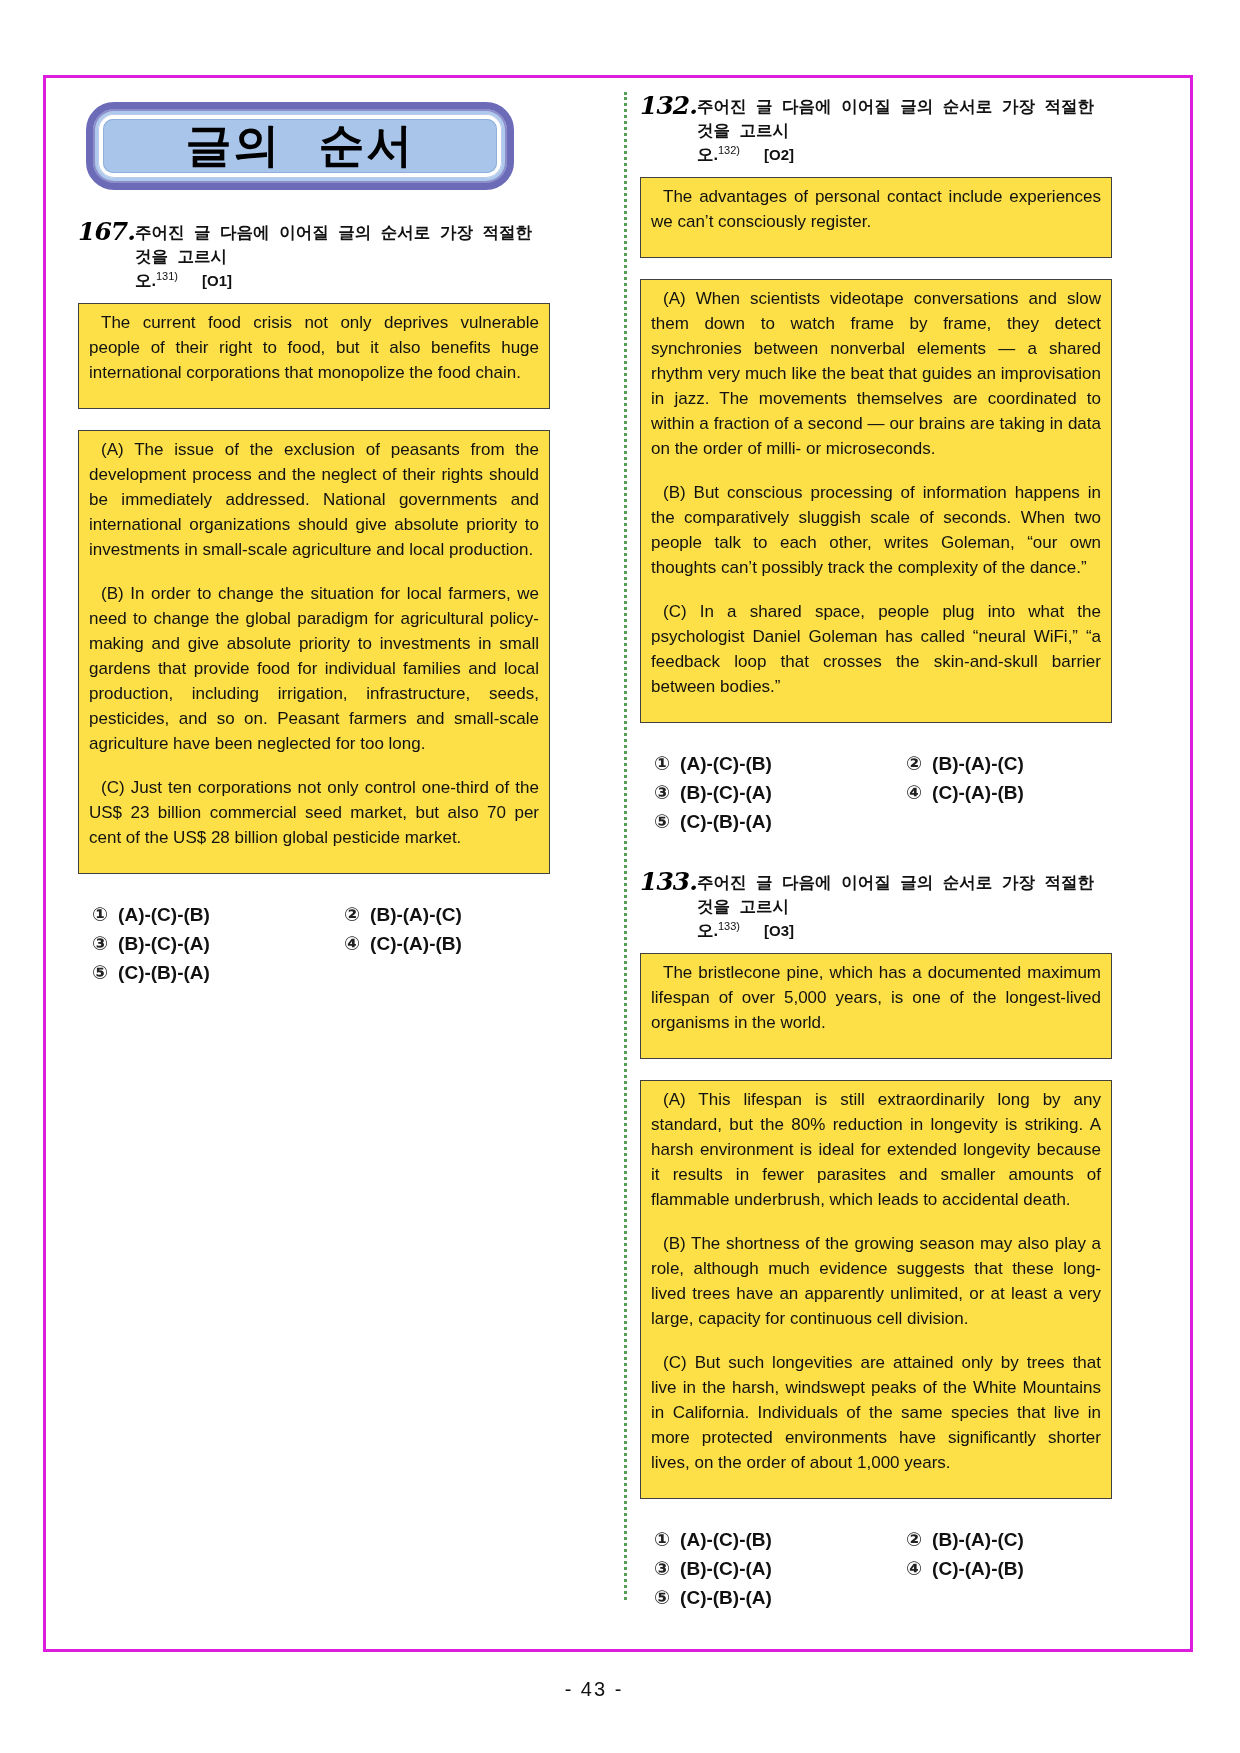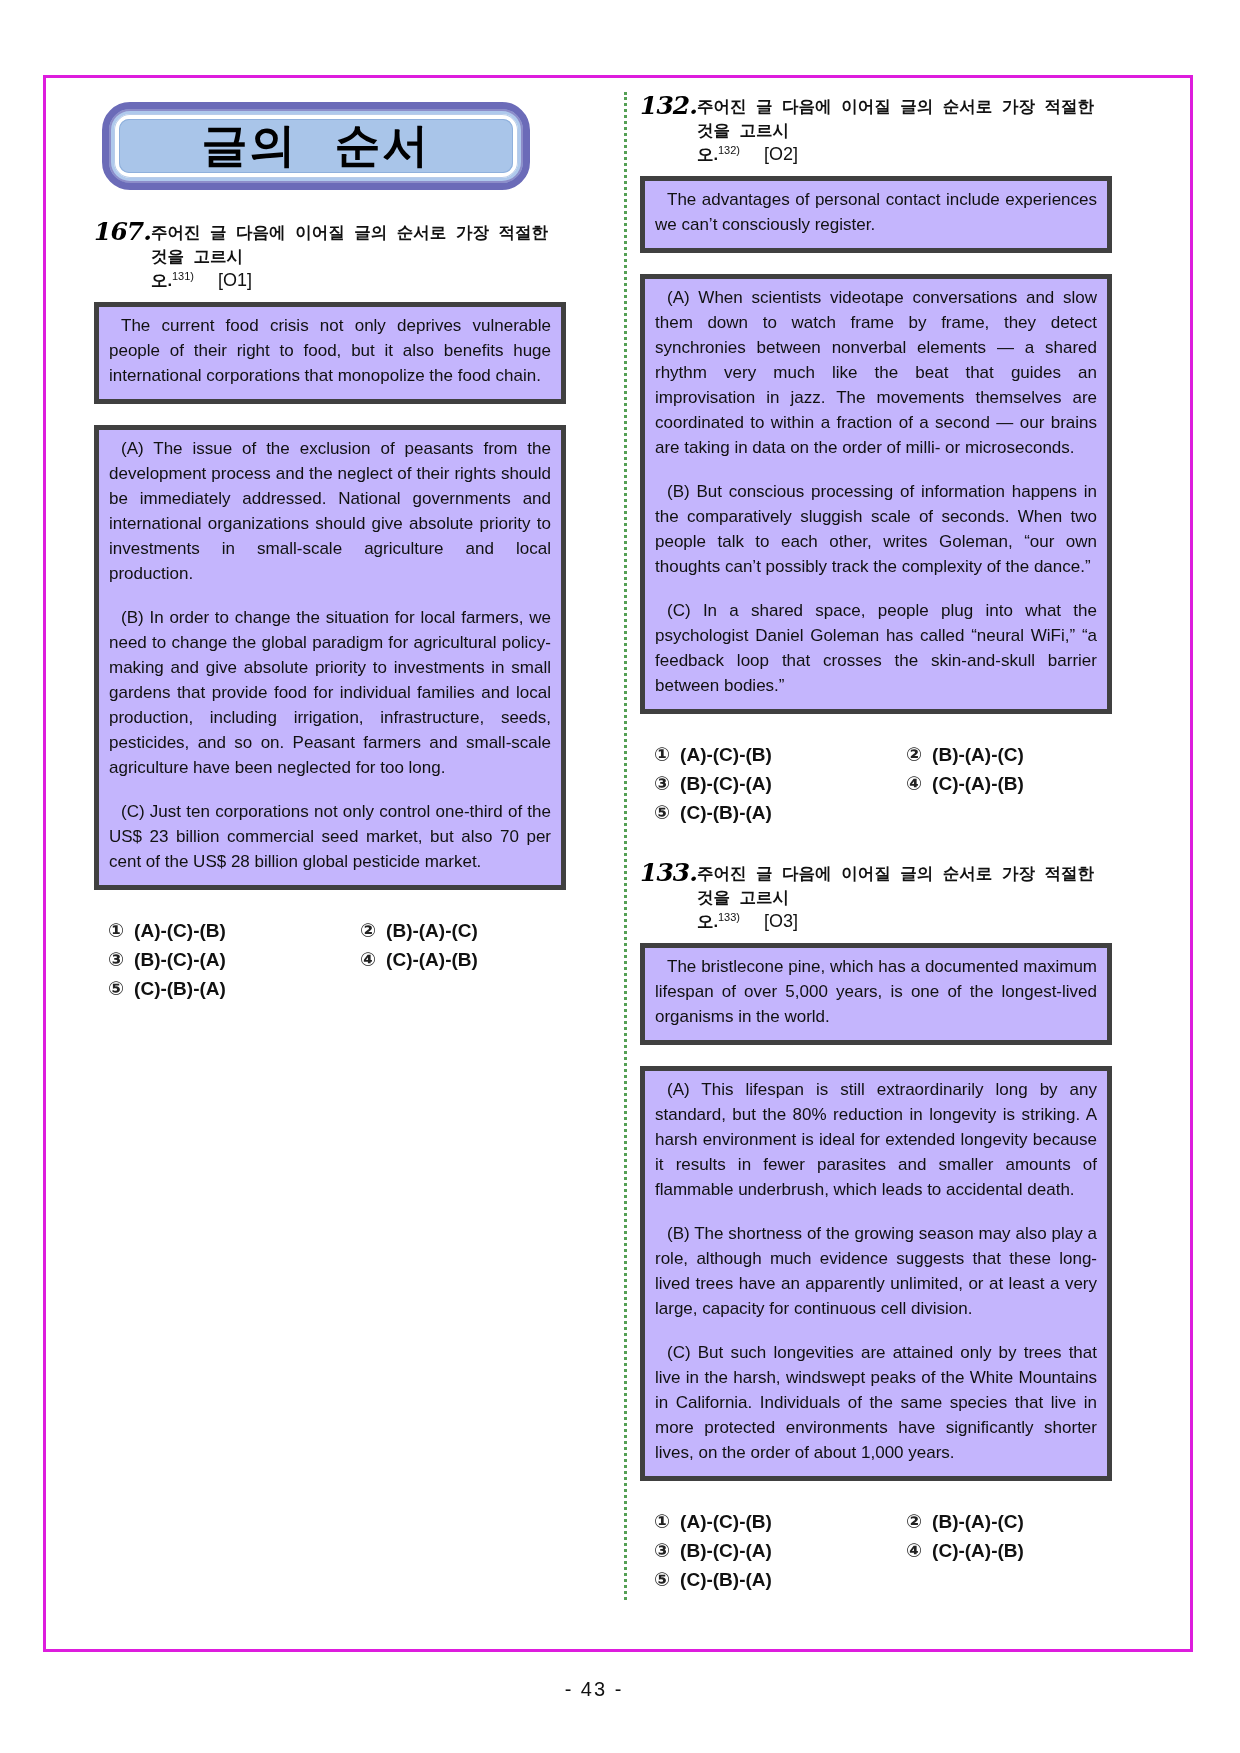--- a/index.html
+++ b/index.html
@@ -5,21 +5,21 @@
   * { box-sizing: border-box; }
   html,body { margin:0; padding:0; }
   body { background:#ffffff; font-family:"Liberation Sans","DejaVu Sans",sans-serif; }
 
   .canvas { position:relative; width:1240px; height:1753px; background:#ffffff; overflow:hidden; }
 
   .frame { position:absolute; left:43px; top:75px; width:1150px; height:1577px;
            border:3px solid #DD1DDD; background:#ffffff; }
 
   .col { position:absolute; top:16px; width:472px; }
-  .col-left  { left:48px; }
+  .col-left  { left:32px; }
   .col-right { left:594px; }
 
   .divider { position:absolute; left:578px; top:14px; height:1508px; width:0;
              border-left:3px dotted #55A055; }
 
   
   .banner { margin:8px 0 30px 8px; width:428px; height:88px;
             border:7px solid #6B6BB8; border-radius:28px; background:#AFC9EC;
             padding:5px; box-shadow: inset 0 0 0 2px #8d8dc9; }
   .banner-ring { height:100%; border-radius:16px; background:#ffffff; padding:5px;
@@ -31,24 +31,24 @@
                  word-spacing:22px; letter-spacing:2px; }
 
   
   .q-header { display:flex; margin:0 0 10px 0; }
   .q-num { flex:0 0 46px; font-family:"DejaVu Serif","Liberation Serif",serif;
            font-style:italic; font-weight:bold; font-size:25px; line-height:24px;
            letter-spacing:-1px; color:#000; }
   .q-prompt { font-size:16.5px; line-height:24px; font-weight:600; color:#111; }
   .q-prompt .l1 { display:block; word-spacing:5px; }
   .q-prompt sup { font-size:11px; line-height:0; vertical-align:super; font-weight:400; }
-  .q-prompt .tag { font-size:18px; font-weight:400;padding-left:24px; }
+  .q-prompt .tag { font-size:15px; font-weight:700;padding-left:24px; }
 
   
-  .box { border:5px solid #404040; background:#c4b5fd; padding:6px 10px 11px; }
+  .box { border:1px solid #404040; background:#fde047; padding:6px 10px 23px; }
   .given-box { margin-bottom:21px; }
   .abc-box   { margin-bottom:26px; }
   .box p { margin:0; font-size:17px; line-height:25px; color:#111;
            text-align:justify; text-indent:12px; }
   .abc-box p + p { margin-top:19px; }
 
   
   .choices { display:grid; grid-template-columns:252px 1fr; padding-left:14px;
              margin-bottom:34px; }
   .choice { font-size:19px; line-height:29px; color:#111; white-space:nowrap;font-weight:bold; }

